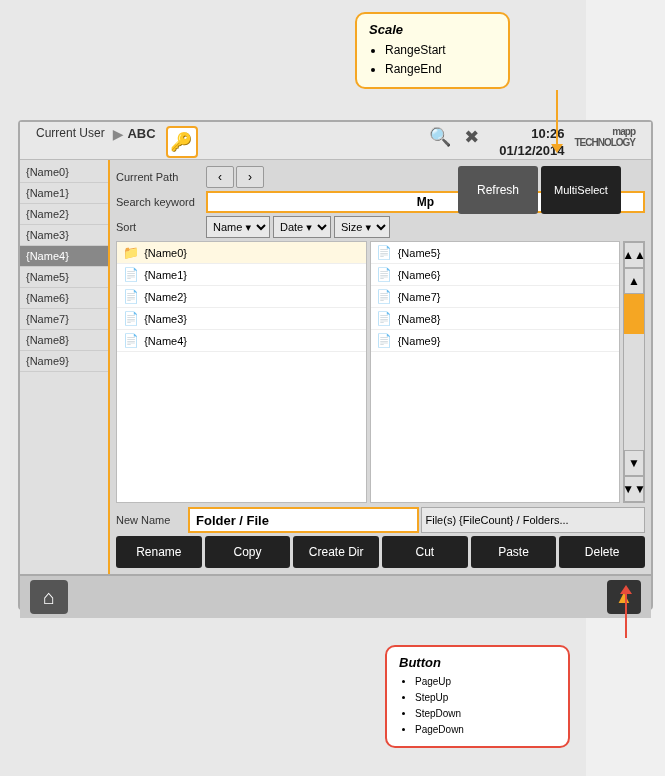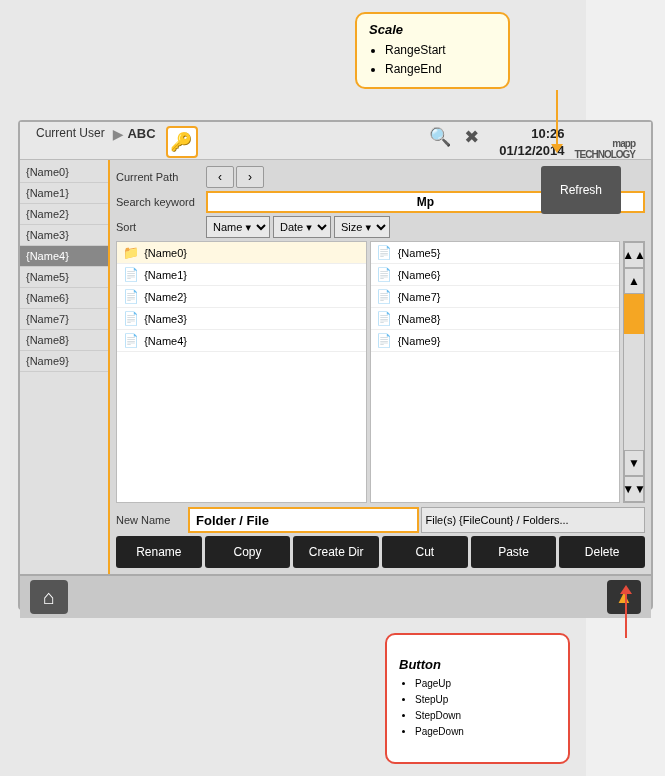--- a/index.html
+++ b/index.html
@@ -40,27 +40,27 @@
       bottom: -8px;
       left: -5px;
       border-left: 6px solid transparent;
       border-right: 6px solid transparent;
       border-top: 9px solid #f5a623;
     }
 
     
     .button-box {
       position: absolute;
-      bottom: 12px;
+      bottom: 28px;
       left: 385px;
       width: 185px;
       border: 2px solid #e74c3c;
       border-radius: 10px;
       background: #fff;
-      padding: 22px 12px;
+      padding: 8px 12px;
       font-size: 12px;
       z-index: 10;
     }
     .button-box .btn-title { font-style: italic; font-weight: bold; font-size: 13px; margin-bottom: 4px; }
     .button-box ul { list-style: disc; padding-left: 16px; }
     .button-box ul li { font-size: 10px; line-height: 1.6; }
 
     
     .arrow-button {
       position: absolute;
@@ -149,21 +149,20 @@
       font-weight: bold;
       color: #222;
       line-height: 1.3;
       margin-right: 10px;
     }
     .mapp-logo {
       font-size: 22px;
       font-weight: 900;
       color: #f5a623;
       letter-spacing: -1px;
-      margin-top: 12px;
     }
     .mapp-logo span { color: #555; font-size: 10px; display: block; text-align: right; }
 
     
     .title-bar {
       display: flex;
       align-items: center;
       background: #c8c8c8;
       padding: 5px 10px;
       height: 34px;
@@ -496,20 +495,21 @@
         <div class="sidebar-item">{Name6}</div>
         <div class="sidebar-item">{Name7}</div>
         <div class="sidebar-item">{Name8}</div>
         <div class="sidebar-item">{Name9}</div>
       </div>
 
       <div class="main-content">
 
         <div class="refresh-multiselect">
           <button class="refresh-btn">Refresh</button>
+          <button class="multiselect-btn">MultiSelect</button>
         </div>
 
         <div class="controls-row">
           <span class="ctrl-label">Current Path</span>
           <button class="nav-btn">‹</button>
           <button class="nav-btn">›</button>
         </div>
 
         <div class="controls-row">
           <span class="ctrl-label">Search keyword</span>

